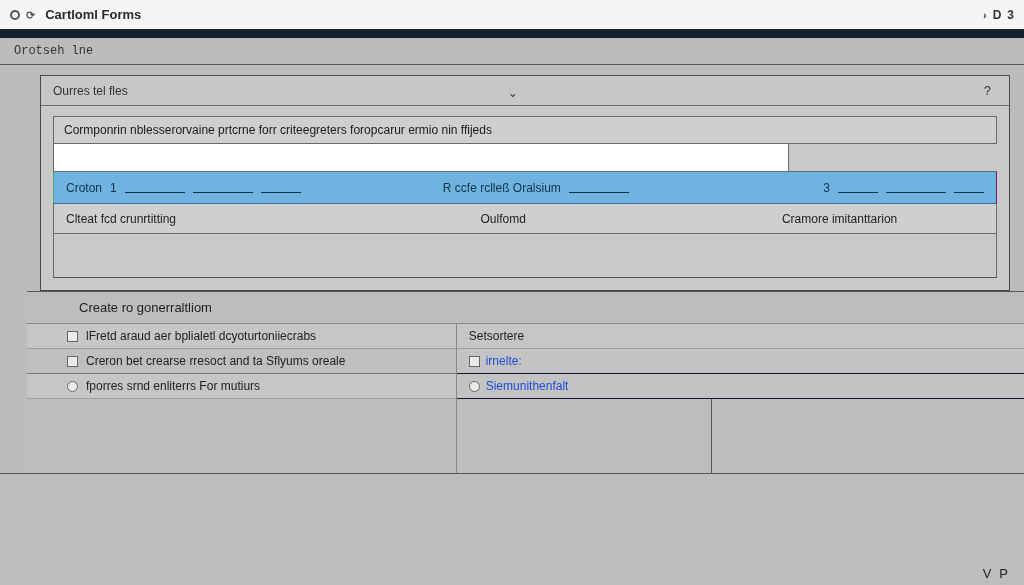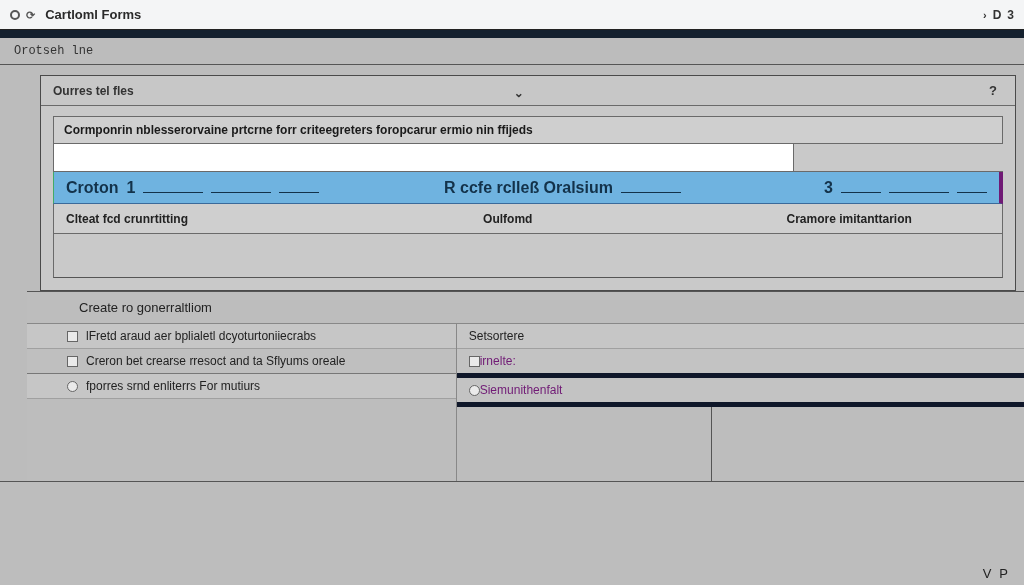--- a/index.html
+++ b/index.html
@@ -29,23 +29,22 @@
     border-bottom: 1px solid #555;
     padding: 6px 14px;
     font-size: 12px;
     color: #333;
     font-family: Liberation Mono, monospace;
   }
 
   .main { flex: 1; background: #bcbcbc; padding: 0 0 0 0; overflow: hidden; display:flex; flex-direction:column; }
 
   .panel {
-    margin: 10px 8px 0 40px;
+    margin: 10px 14px 0 40px;
     border: 1px solid #4a4a4a;
-    font-weight: bold;
   }
   .panel-head {
     background: #c7c7c7;
     border-bottom: 1px solid #6a6a6a;
     padding: 7px 12px;
     font-size: 12px;
     color: #333;
     display:flex; align-items:center;
   }
   .panel-head .qmark { margin-left:auto; color:#333; font-size:13px; padding-right:6px; }
@@ -67,23 +66,23 @@
     height:28px;
     width: 78%;
   }
   .input-row-wrap { display:flex; }
   .input-row-gap { flex:1; border-bottom:1px solid #6a6a6a; }
 
   .blue-row {
     display:flex;
     background:#6fb3e0;
     border-left:1px solid #4a6;
-    border-right:4px solid #701a75;
+    border-right:1px solid #701a75;
     border-bottom:1px solid #3a6a9a;
-    font-size:16px;
+    font-size:12px;
     color:#13324a;
     align-items:center;
     height:32px;
   }
   .blue-row .cell { padding:0 12px; display:flex; align-items:center; gap:8px; }
   .blue-row .c1 { width:40%; border-right: 0; }
   .blue-row .c2 { width:38%; }
   .blue-row .c3 { width:22%; justify-content:flex-end; }
   .blank { display:inline-block; border-bottom:1px solid #13324a; height:10px; }
   .blank.w60{width:60px;} .blank.w40{width:40px;} .blank.w30{width:30px;}
@@ -127,21 +126,21 @@
     padding:5px 10px 5px 40px;
     font-size:12px; color:#222;
     border-bottom:1px solid #a0a0a0;
     background:#c6c6c6;
   }
   .opt.last{ border-bottom:1px solid #777; background:#bfbfbf; }
   .chk { width:11px; height:11px; border:1px solid #666; background:#eaeaea; }
   .rad { width:11px; height:11px; border:1px solid #666; border-radius:50%; background:#eaeaea; }
 
   .right-opts .rhead { padding:5px 12px; font-size:12px; color:#222; border-bottom:1px solid #a0a0a0; background:#c6c6c6;}
-  .right-opts .ritem { padding:5px 12px; font-size:12px; color:#701a75; display:flex; align-items:center; background:#c3c3c3; border-bottom:5px solid #0f172a;}
+  .right-opts .ritem { padding:5px 12px; font-size:12px; color:#1d4ed8; display:flex; gap:6px; align-items:center; background:#c3c3c3; border-bottom:1px solid #0f172a;}
   .right-opts .filler { height:74px; border-right:1px solid #555; width:45%; background:#bdbdbd; }
   .right-filler-wrap{ display:flex; }
   .right-filler-rest{ flex:1; background:#bdbdbd; }
 
   .bottom-space { flex:1; background:#bdbdbd; border-top:1px solid #555; margin-top:0; position:relative;}
   .footer {
     position:absolute; bottom:4px; right:16px;
     font-size:13px; color:#222; display:flex; gap:8px; align-items:center;
   }
   .refresh-icon::before{ content:"⟳"; font-size:11px; color:#555; margin-right:4px;}

